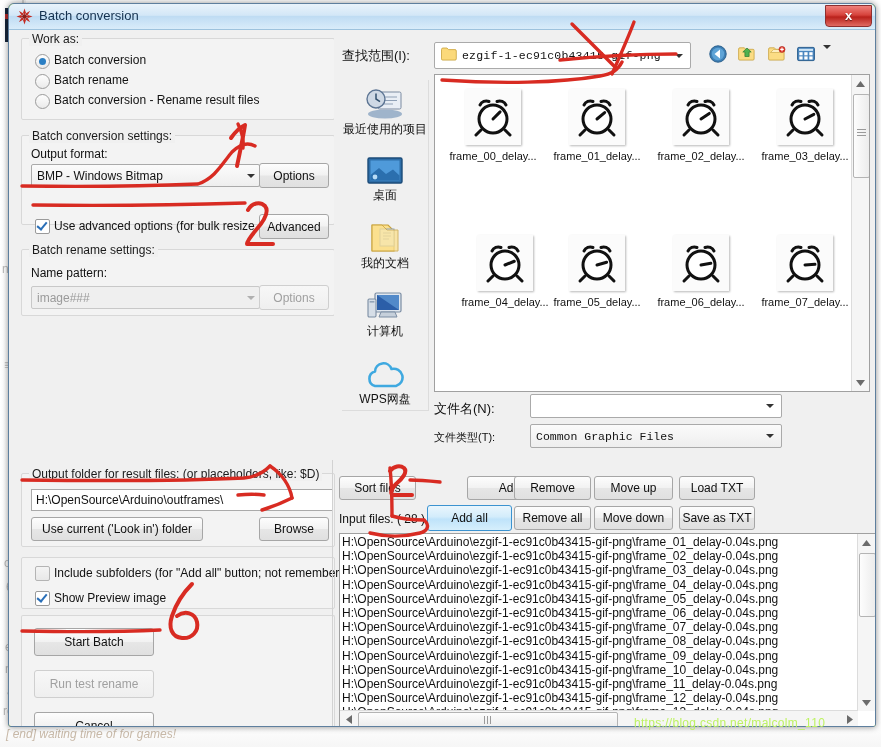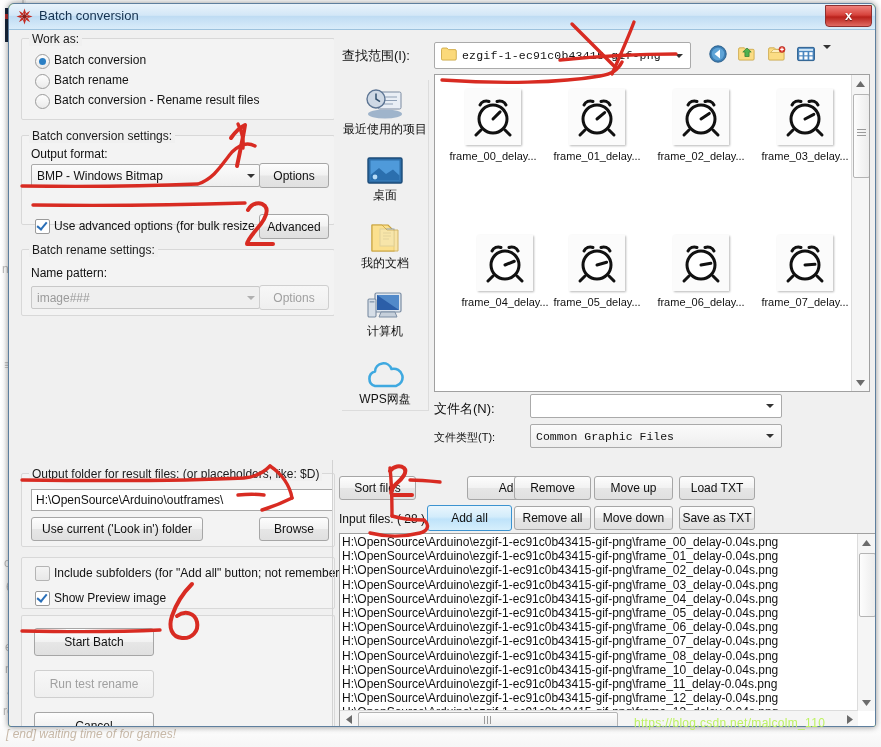--- a/index.html
+++ b/index.html
@@ -483,29 +483,29 @@
     <div class="btn" style="left:670px;top:446px;width:74px;height:22px;">Load TXT</div>
 
     <div class="lbl" style="left:330px;top:482px;">Input files: ( 28 )</div>
     <div class="btn accent" style="left:418px;top:475px;width:83px;height:24px;">Add all</div>
     <div class="btn" style="left:505px;top:476px;width:75px;height:22px;">Remove all</div>
     <div class="btn" style="left:585px;top:476px;width:77px;height:22px;">Move down</div>
     <div class="btn" style="left:670px;top:476px;width:74px;height:22px;">Save as TXT</div>
 
     <div id="inlist">
       <div class="rows" id="input-rows">
-          <div class="frow">H:\OpenSource\Arduino\ezgif-1-ec91c0b43415-gif-png\frame_00_delay-0.04s.png</div>
           <div class="frow">H:\OpenSource\Arduino\ezgif-1-ec91c0b43415-gif-png\frame_01_delay-0.04s.png</div>
           <div class="frow">H:\OpenSource\Arduino\ezgif-1-ec91c0b43415-gif-png\frame_02_delay-0.04s.png</div>
           <div class="frow">H:\OpenSource\Arduino\ezgif-1-ec91c0b43415-gif-png\frame_03_delay-0.04s.png</div>
           <div class="frow">H:\OpenSource\Arduino\ezgif-1-ec91c0b43415-gif-png\frame_04_delay-0.04s.png</div>
           <div class="frow">H:\OpenSource\Arduino\ezgif-1-ec91c0b43415-gif-png\frame_05_delay-0.04s.png</div>
           <div class="frow">H:\OpenSource\Arduino\ezgif-1-ec91c0b43415-gif-png\frame_06_delay-0.04s.png</div>
           <div class="frow">H:\OpenSource\Arduino\ezgif-1-ec91c0b43415-gif-png\frame_07_delay-0.04s.png</div>
           <div class="frow">H:\OpenSource\Arduino\ezgif-1-ec91c0b43415-gif-png\frame_08_delay-0.04s.png</div>
+          <div class="frow">H:\OpenSource\Arduino\ezgif-1-ec91c0b43415-gif-png\frame_09_delay-0.04s.png</div>
           <div class="frow">H:\OpenSource\Arduino\ezgif-1-ec91c0b43415-gif-png\frame_10_delay-0.04s.png</div>
           <div class="frow">H:\OpenSource\Arduino\ezgif-1-ec91c0b43415-gif-png\frame_11_delay-0.04s.png</div>
           <div class="frow">H:\OpenSource\Arduino\ezgif-1-ec91c0b43415-gif-png\frame_12_delay-0.04s.png</div>
           <div class="frow">H:\OpenSource\Arduino\ezgif-1-ec91c0b43415-gif-png\frame_13_delay-0.04s.png</div>
         </div>
       <div id="in-vscroll">
         <div class="sb-arrow" style="top:0;">
           <svg viewBox="0 0 9 6" width="9" height="6">
               <path d="M4.5 0 L9 6 H0 Z" fill="#6b6b6b"></path>
             </svg>

